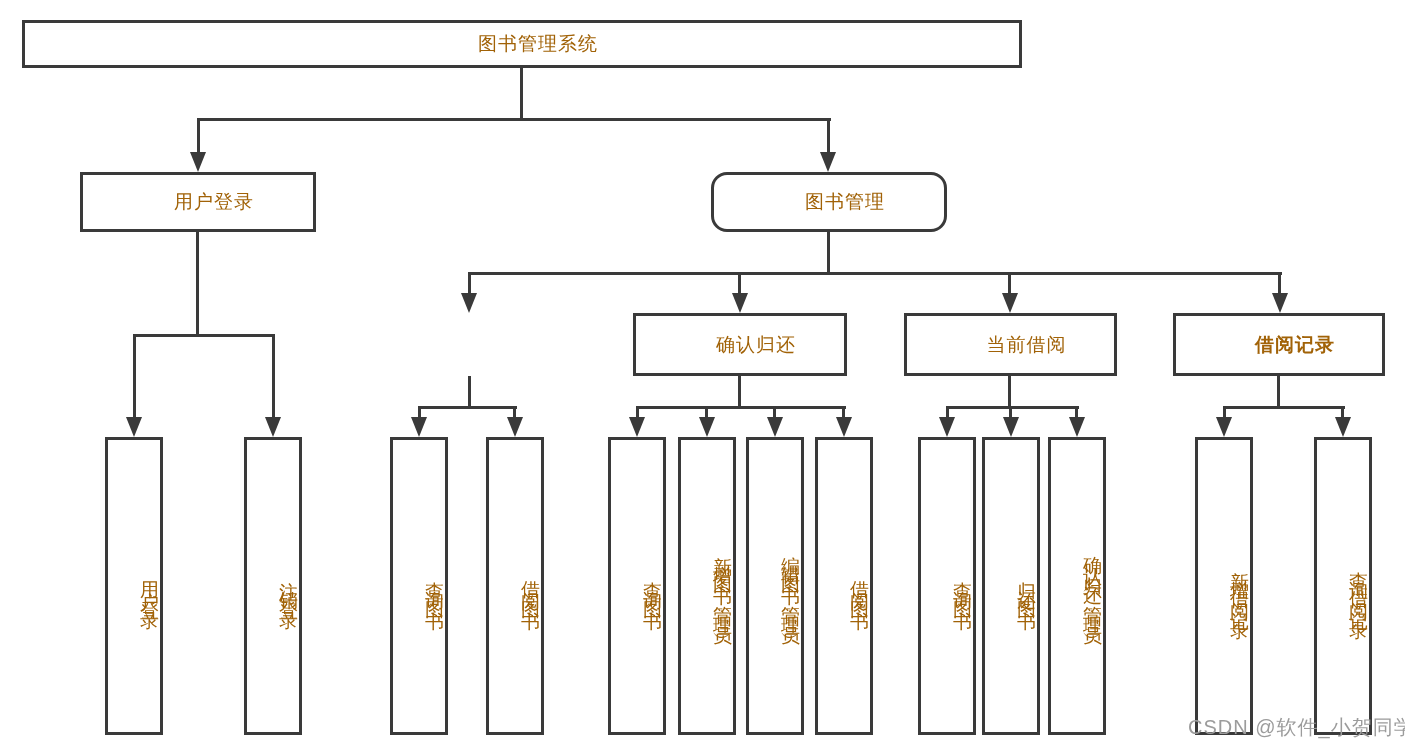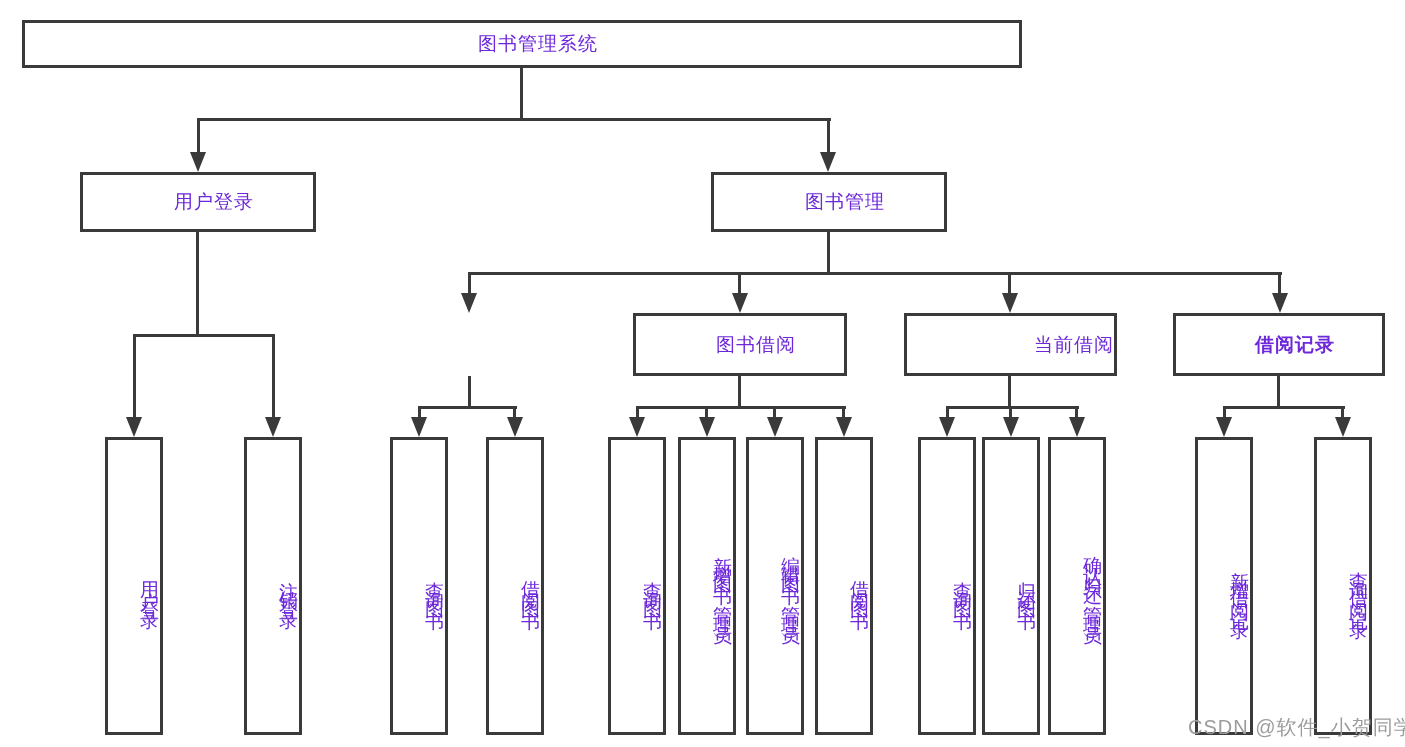--- a/index.html
+++ b/index.html
@@ -16,21 +16,21 @@
     overflow: hidden;
   }
   .box {
     position: absolute;
     box-sizing: border-box;
     background: #ffffff;
     border: 3px solid #3a3a3a;
     display: flex;
     align-items: center;
     justify-content: center;
-    color: #6d28d9;
+    color: #a16207;
     font-size: 19px;
     letter-spacing: 1px;
     white-space: nowrap;
     padding-left: 32px;
   }
   .vbox {
     writing-mode: vertical-rl;
     letter-spacing: 10px;
     line-height: 1;
   }
@@ -71,21 +71,21 @@
     <div class="hline" style="left:197px; top:118px; width:634px; height:3px;"></div>
     <div class="vline" style="left:197px; top:118px; width:3px; height:36px;"></div>
     <div class="ah" style="left:190px; top:152px;"></div>
     <div class="vline" style="left:827px; top:118px; width:3px; height:36px;"></div>
     <div class="ah" style="left:820px; top:152px;"></div>
   </div>
 
   <div class="box" style="left:80px; top:172px; width:236px; height:60px;">
     <span>用户登录</span>
   </div>
-  <div class="box" style="left:711px; top:172px; width:236px; height:60px;">
+  <div class="box" style="left:711px; top:172px; width:236px; height:60px;border-radius:16px;">
     <span>图书管理</span>
   </div>
 
   <div>
     <div class="vline" style="left:196px; top:232px; width:3px; height:104px;"></div>
     <div class="hline" style="left:133px; top:334px; width:142px; height:3px;"></div>
     <div class="vline" style="left:133px; top:334px; width:3px; height:85px;"></div>
     <div class="ah" style="left:126px; top:417px;"></div>
     <div class="vline" style="left:272px; top:334px; width:3px; height:85px;"></div>
     <div class="ah" style="left:265px; top:417px;"></div>
@@ -98,23 +98,23 @@
     <div class="ah" style="left:461px; top:293px;"></div>
     <div class="vline" style="left:738px; top:272px; width:3px; height:23px;"></div>
     <div class="ah" style="left:732px; top:293px;"></div>
     <div class="vline" style="left:1008px; top:272px; width:3px; height:23px;"></div>
     <div class="ah" style="left:1002px; top:293px;"></div>
     <div class="vline" style="left:1278px; top:272px; width:3px; height:23px;"></div>
     <div class="ah" style="left:1272px; top:293px;"></div>
   </div>
 
   <div class="box" style="left:633px; top:313px; width:214px; height:63px;">
-    <span>图书借阅</span>
-  </div>
-  <div class="box" style="left:904px; top:313px; width:213px; height:63px;justify-content:flex-end;">
+    <span>确认归还</span>
+  </div>
+  <div class="box" style="left:904px; top:313px; width:213px; height:63px;">
     <span>当前借阅</span>
   </div>
   <div class="box" style="left:1173px; top:313px; width:212px; height:63px;font-weight:bold;">
     <span>借阅记录</span>
   </div>
 
   <div>
     <div class="vline" style="left:468px; top:376px; width:3px; height:32px;"></div>
     <div class="hline" style="left:418px; top:406px; width:99px; height:3px;"></div>
     <div class="vline" style="left:418px; top:406px; width:3px; height:13px;"></div>

